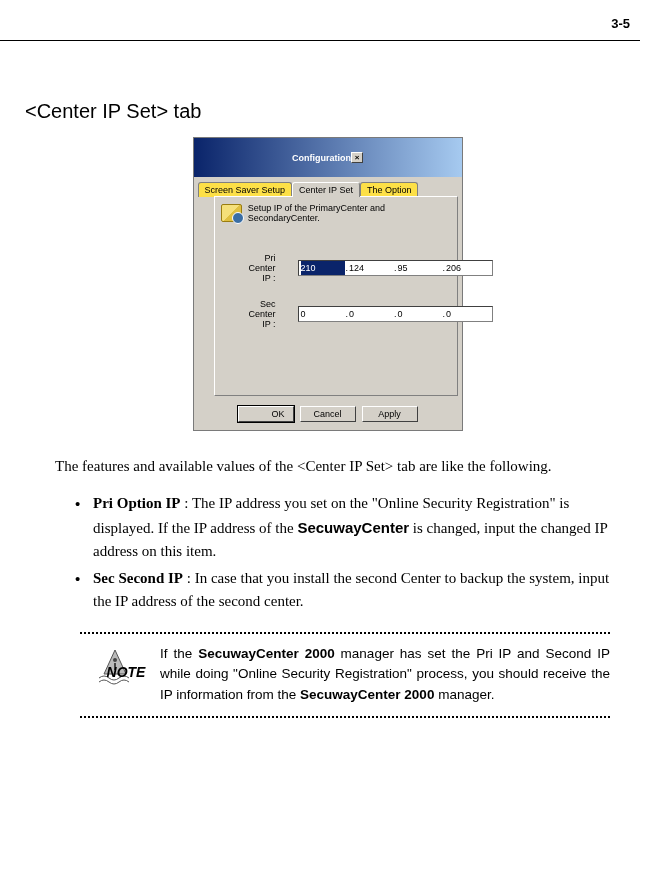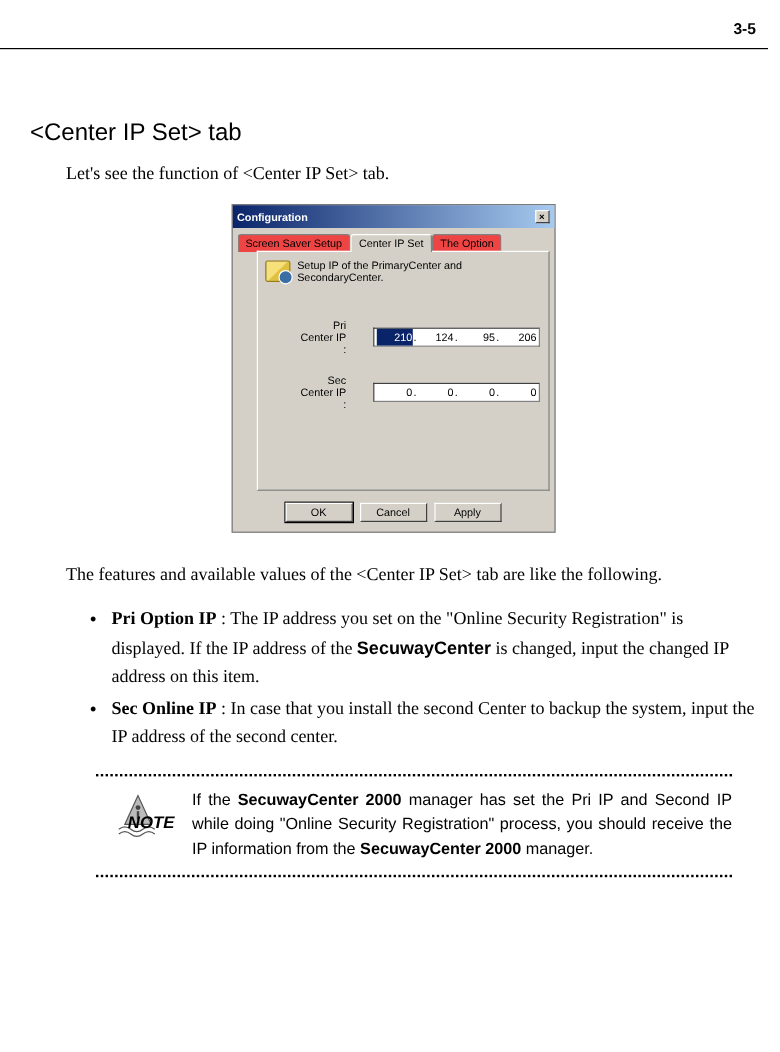--- a/index.html
+++ b/index.html
@@ -51,23 +51,23 @@
       border: 1px solid #7a7a7a;
       background: #d4d0c8;
       font-family: Tahoma, Arial, sans-serif;
       font-size: 9px;
       color: #000;
     }
     .dlg-title {
       background: linear-gradient(to right, #0a246a, #a6caf0);
       color: #fff;
       font-weight: bold;
-      padding: 4px 4px;
-      display: flex;
-      justify-content: space-between;
+      padding: 14px 4px;
+      display: flex;
+      justify-content: center;
       align-items: center;
       font-size: 9px;
     }
     .dlg-close {
       width: 12px;
       height: 11px;
       background: #d4d0c8;
       border: 1px solid #fff;
       border-right-color: #404040;
       border-bottom-color: #404040;
@@ -79,21 +79,21 @@
     }
     .tabs {
       display: flex;
       padding: 4px 4px 0 4px;
       gap: 0;
     }
     .tab {
       padding: 2px 6px;
       border: 1px solid #808080;
       border-bottom: none;
-      background: #ef4444;
+      background: #fde047;
       border-top-left-radius: 3px;
       border-top-right-radius: 3px;
       position: relative;
       top: 1px;
     }
     .tab.active {
       background: #d4d0c8;
       border-top-color: #fff;
       border-left-color: #fff;
       z-index: 2;
@@ -146,22 +146,22 @@
       display: flex;
       align-items: center;
       background: #fff;
       border: 1px solid #808080;
       border-top-color: #404040;
       border-left-color: #404040;
       height: 16px;
       padding: 0 2px;
     }
     .oct {
-      width: 30px;
-      text-align: right;
+      width: 44px;
+      text-align: left;
       font-size: 9px;
       line-height: 14px;
     }
     .oct.sel {
       background: #0a246a;
       color: #fff;
     }
     .dot { padding: 0 1px; }
     .dlg-buttons {
       display: flex;
@@ -174,20 +174,21 @@
       text-align: center;
       padding: 2px 8px;
       border: 1px solid #fff;
       border-right-color: #404040;
       border-bottom-color: #404040;
       background: #d4d0c8;
       font-size: 9px;
     }
     .dlg-btn.default {
       box-shadow: 0 0 0 1px #000;
+      text-align: right;
     }
     .desc {
       margin-left: 30px;
       font-size: 15px;
       line-height: 1.55;
       margin-bottom: 14px;
     }
     ul.bullets {
       margin-left: 50px;
       list-style: none;
@@ -235,21 +236,20 @@
   </style>
 </head>
 <body>
 
 <div class="page-num">3-5</div>
 <div class="top-rule"></div>
 
 <div class="content">
 
   <div class="section-title">&lt;Center IP Set&gt; tab</div>
-  <div class="intro">Let's see the function of &lt;Center IP Set&gt; tab.</div>
 
   <div class="dialog-wrap">
     <div class="dlg">
       <div class="dlg-title">
         <span>Configuration</span>
         <span class="dlg-close">×</span>
       </div>
       <div class="tabs">
         <div class="tab">Screen Saver Setup</div>
         <div class="tab active">Center IP Set</div>
@@ -293,21 +293,21 @@
     </div>
   </div>
 
   <div class="desc">The features and available values of the &lt;Center IP Set&gt; tab are like the following.</div>
 
   <ul class="bullets">
     <li>
       <span class="term">Pri Option IP</span><span> : The IP address you set on the "Online Security Registration" is displayed. If the IP address of the </span><span class="strong-sans">SecuwayCenter</span><span> is changed, input the changed IP address on this item.</span>
     </li>
     <li>
-      <span class="term">Sec Online IP</span><span> : In case that you install the second Center to backup the system, input the IP address of the second center.</span>
+      <span class="term">Sec Second IP</span><span> : In case that you install the second Center to backup the system, input the IP address of the second center.</span>
     </li>
   </ul>
 
   <div class="note-box">
     <div class="note-icon">
       <svg width="44" height="40" viewBox="0 0 44 40">
         <path d="M22 2 L11 26 L33 26 Z" fill="#bbb" stroke="#555" stroke-width="1"></path>
         <circle cx="22" cy="12" r="2" fill="#444"></circle>
         <rect x="21" y="15" width="2" height="7" fill="#444"></rect>
         <path d="M6 30 Q11 26 16 30 T26 30 T36 30" fill="none" stroke="#555" stroke-width="1"></path>

